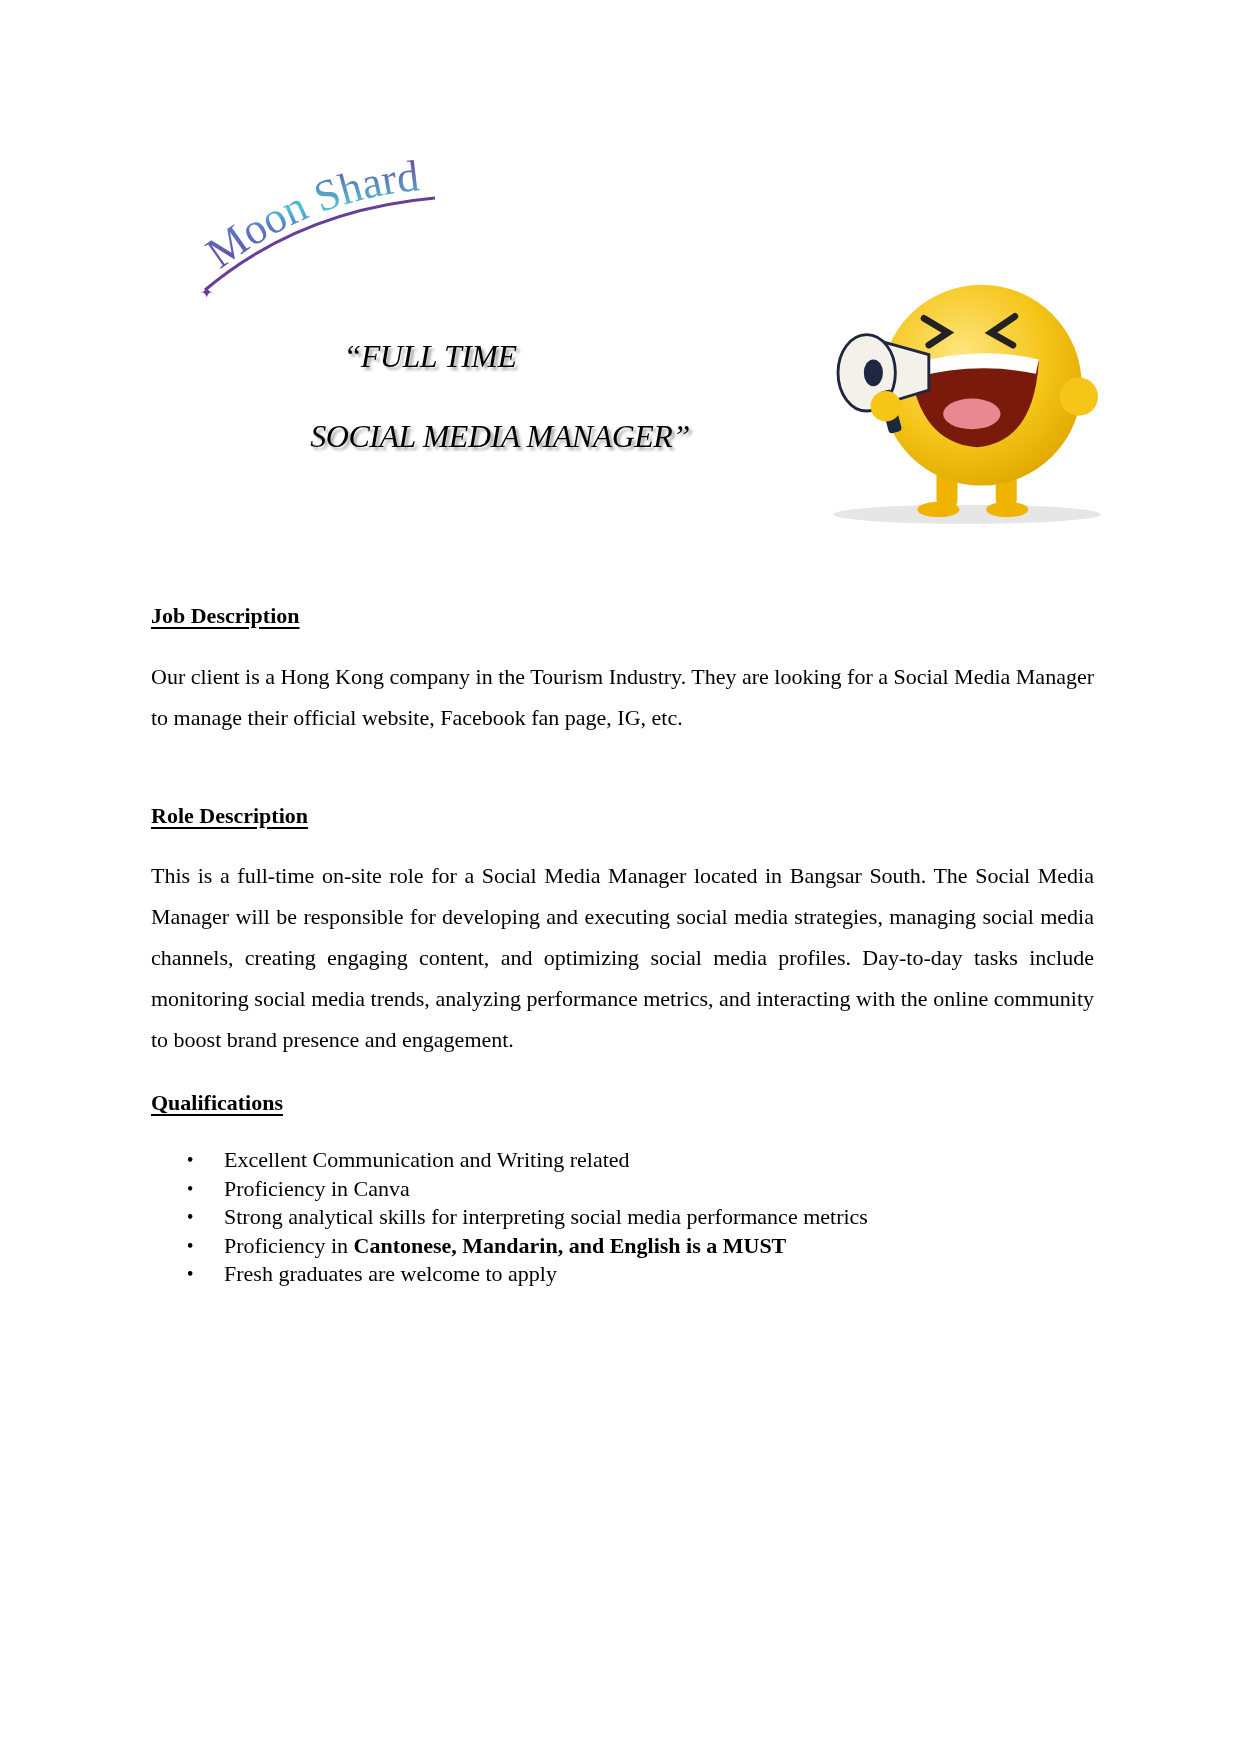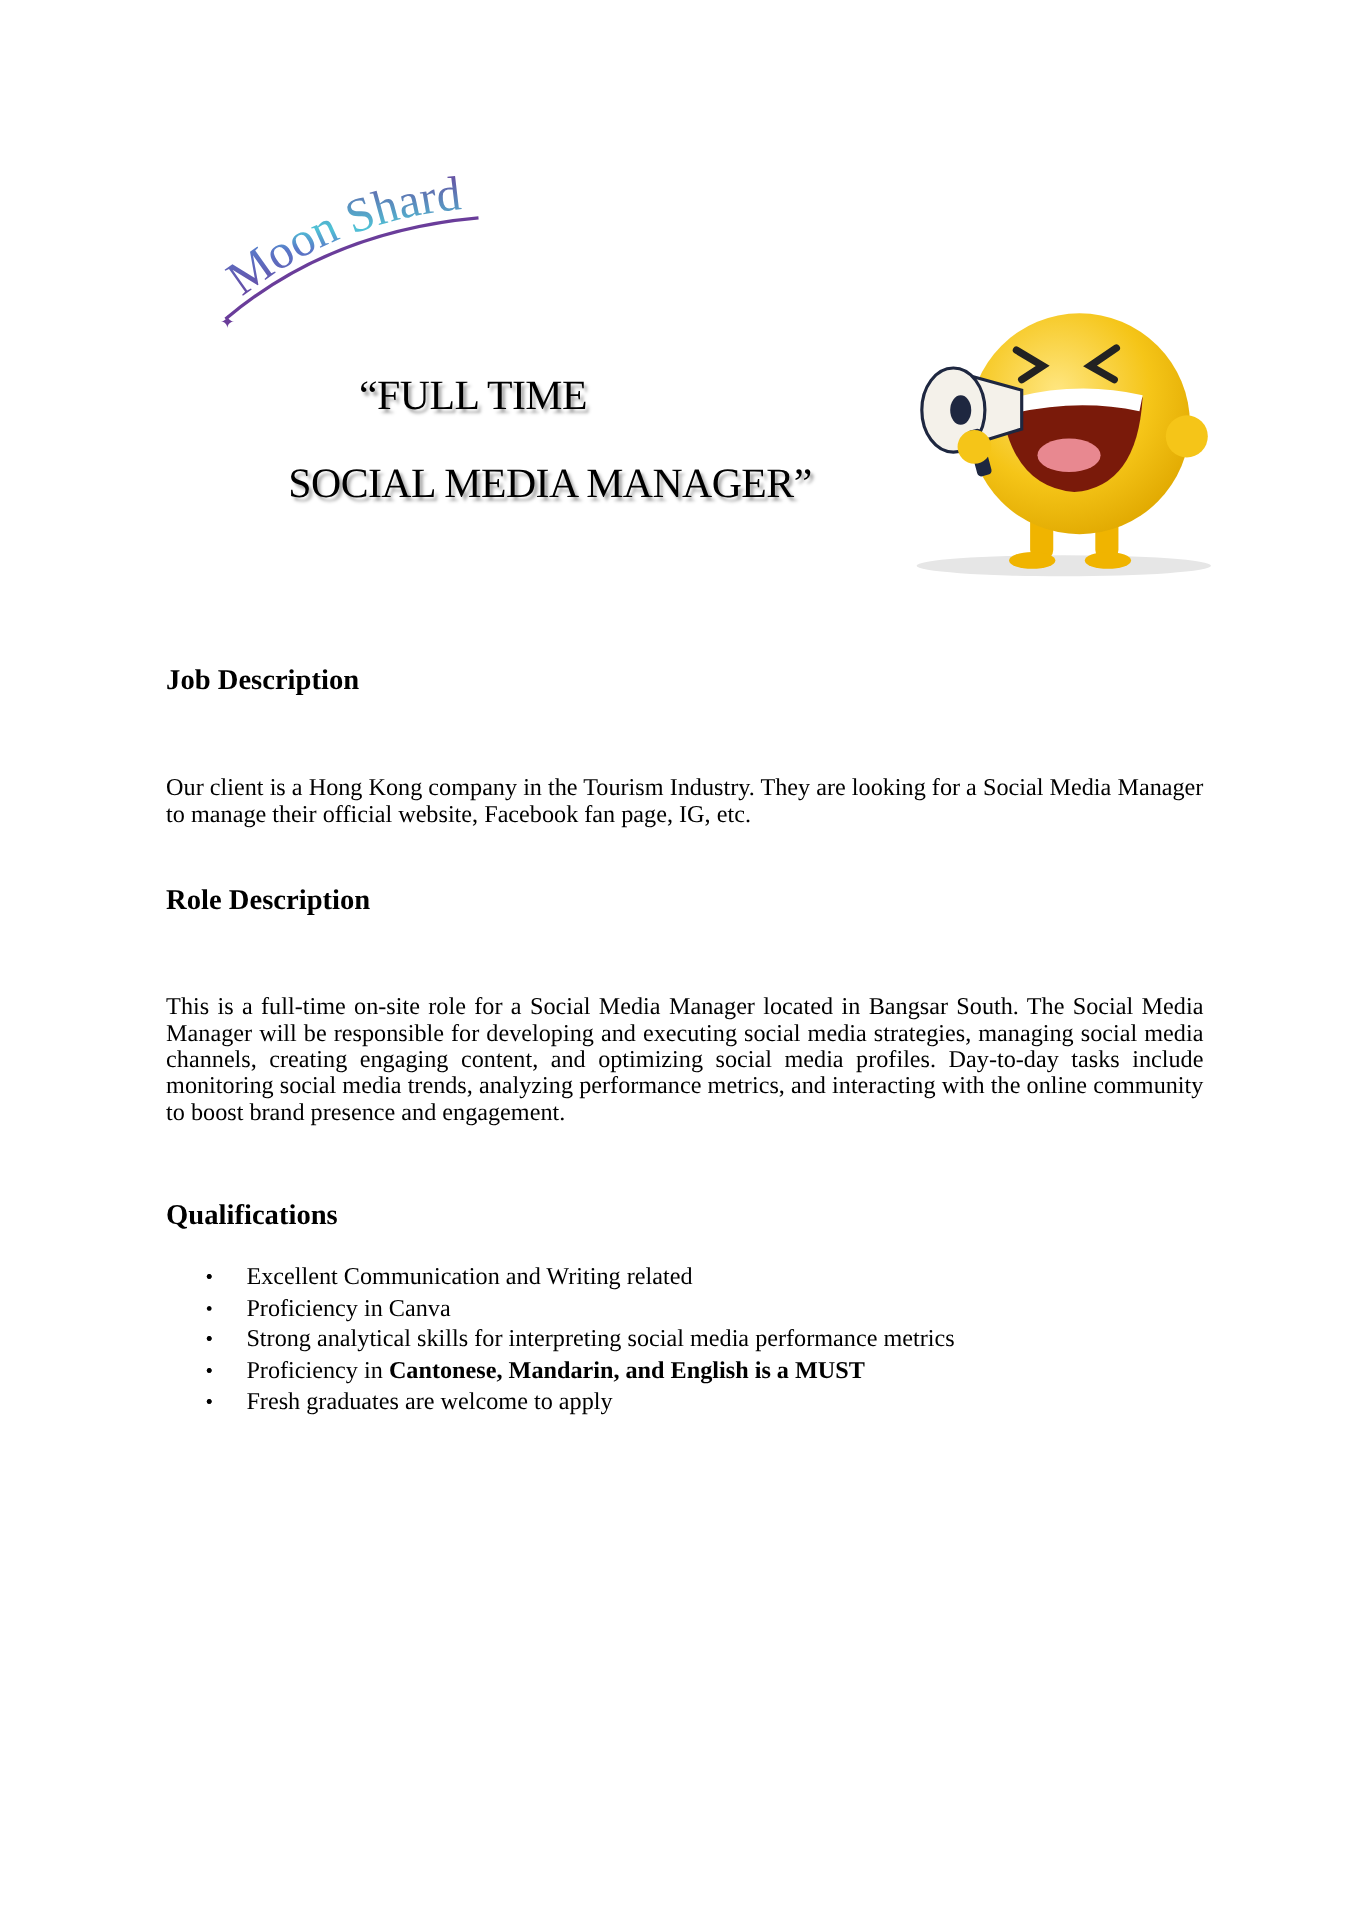--- a/index.html
+++ b/index.html
@@ -1,23 +1,23 @@
 <!DOCTYPE html>
 <html><head>
 <meta charset="utf-8">
 <style>
   html, body { margin:0; padding:0; background:#ffffff; }
   body { width:1240px; height:1755px; position:relative; overflow:hidden; font-family:"Liberation Serif", serif; color:#000; }
   .logo { position:absolute; left:200px; top:150px; width:240px; height:150px; }
-  .title { position:absolute; left:150px; width:560px; text-align:center; font-size:38px; text-shadow:3px 3px 3px rgba(0,0,0,0.35); letter-spacing:-0.5px; }
+  .title { position:absolute; left:150px; width:560px; text-align:center; font-style:italic; font-size:32px; text-shadow:3px 3px 3px rgba(0,0,0,0.35); letter-spacing:-0.5px; }
   .t1 { top:338px; }
   .t2 { top:418px; left:200px; text-align:center; width:600px; }
   .mascot { position:absolute; left:795px; top:240px; width:325px; height:300px; }
-  .heading { position:absolute; left:151px; font-weight:bold; font-size:26px; text-underline-offset:4px; }
-  .para { position:absolute; left:151px; width:943px; font-size:22px; line-height:24px; text-align:justify;margin-top:48px; }
+  .heading { position:absolute; left:151px; font-weight:bold; font-size:22px; text-decoration:underline; text-underline-offset:4px; }
+  .para { position:absolute; left:151px; width:943px; font-size:22px; line-height:41px; text-align:justify; }
   ul.quals { position:absolute; left:151px; top:1146px; margin:0; padding:0; list-style:none; font-size:22px; line-height:28.6px; width:943px; }
   ul.quals li { position:relative; padding-left:73px; white-space:nowrap; }
   ul.quals li .bullet { position:absolute; left:36px; top:0; font-size:18px; }
   b { font-weight:bold; }
 </style>
 </head>
 <body>
 
 <svg class="logo" viewBox="0 0 240 150">
   <defs>

